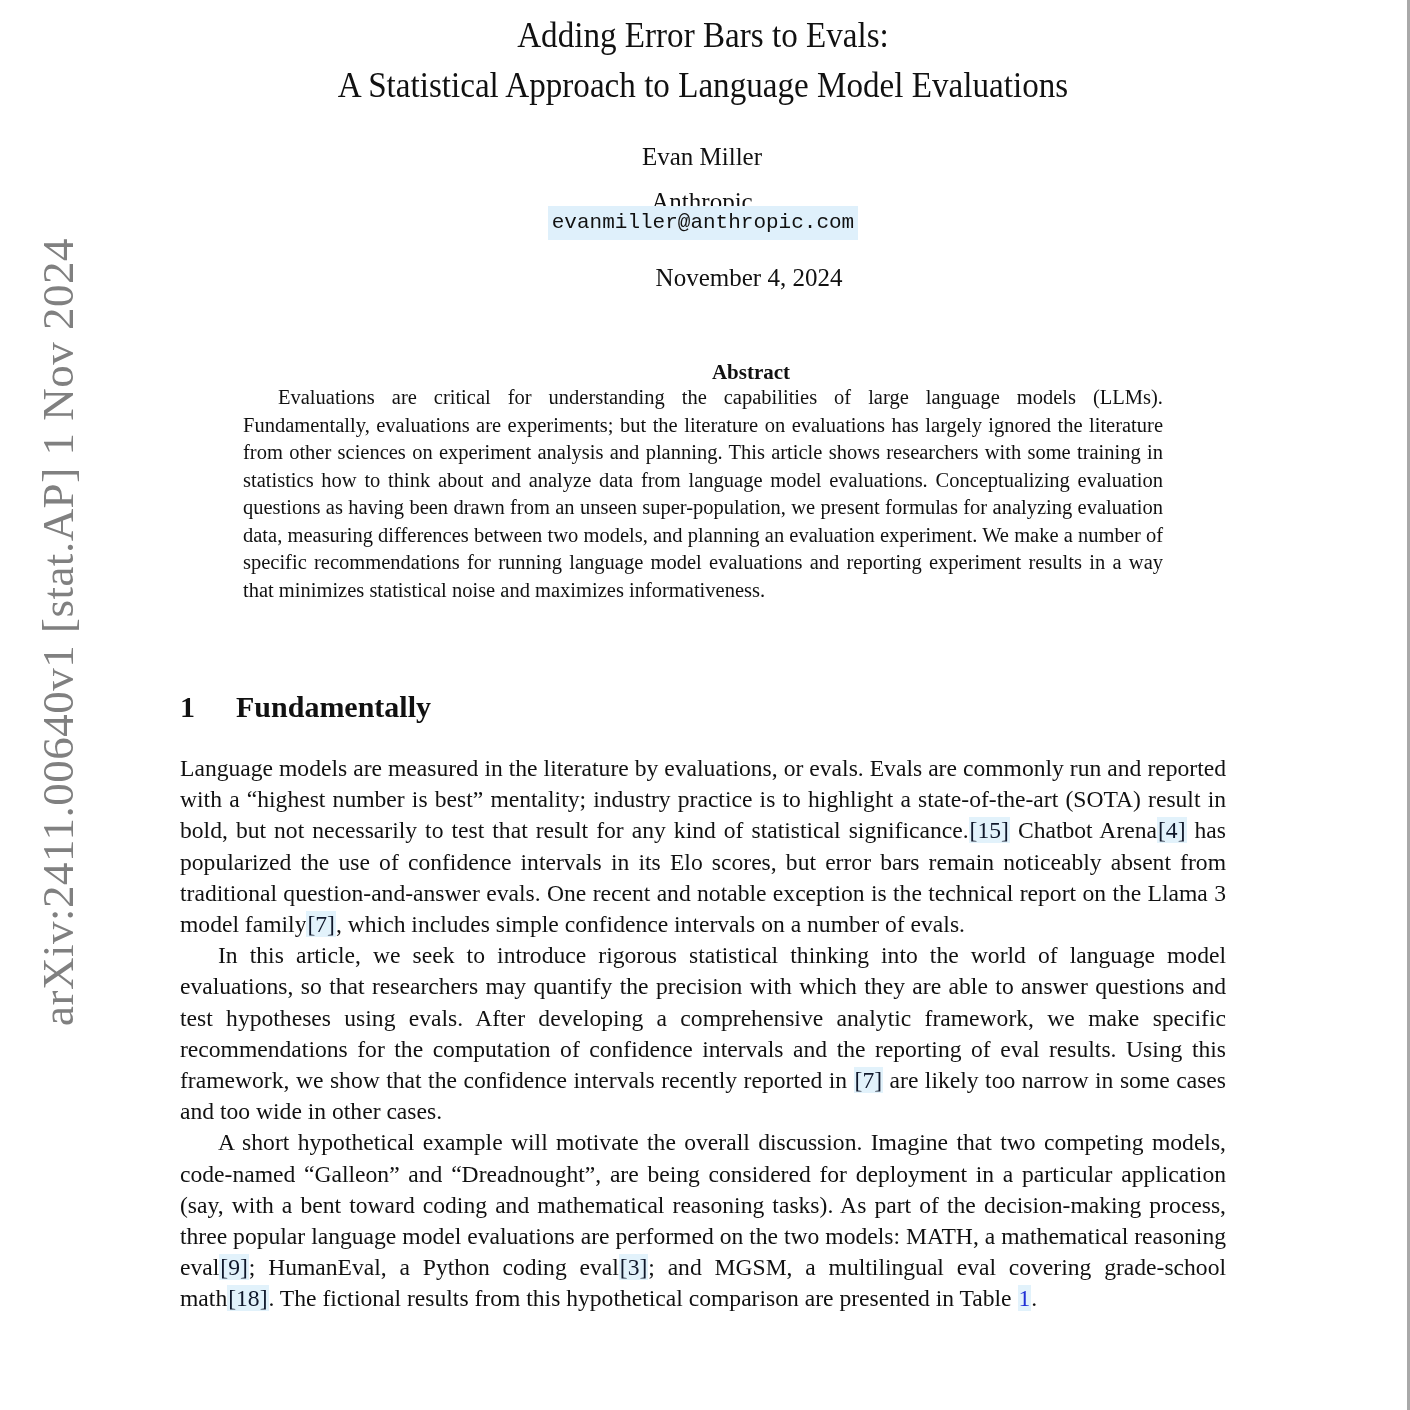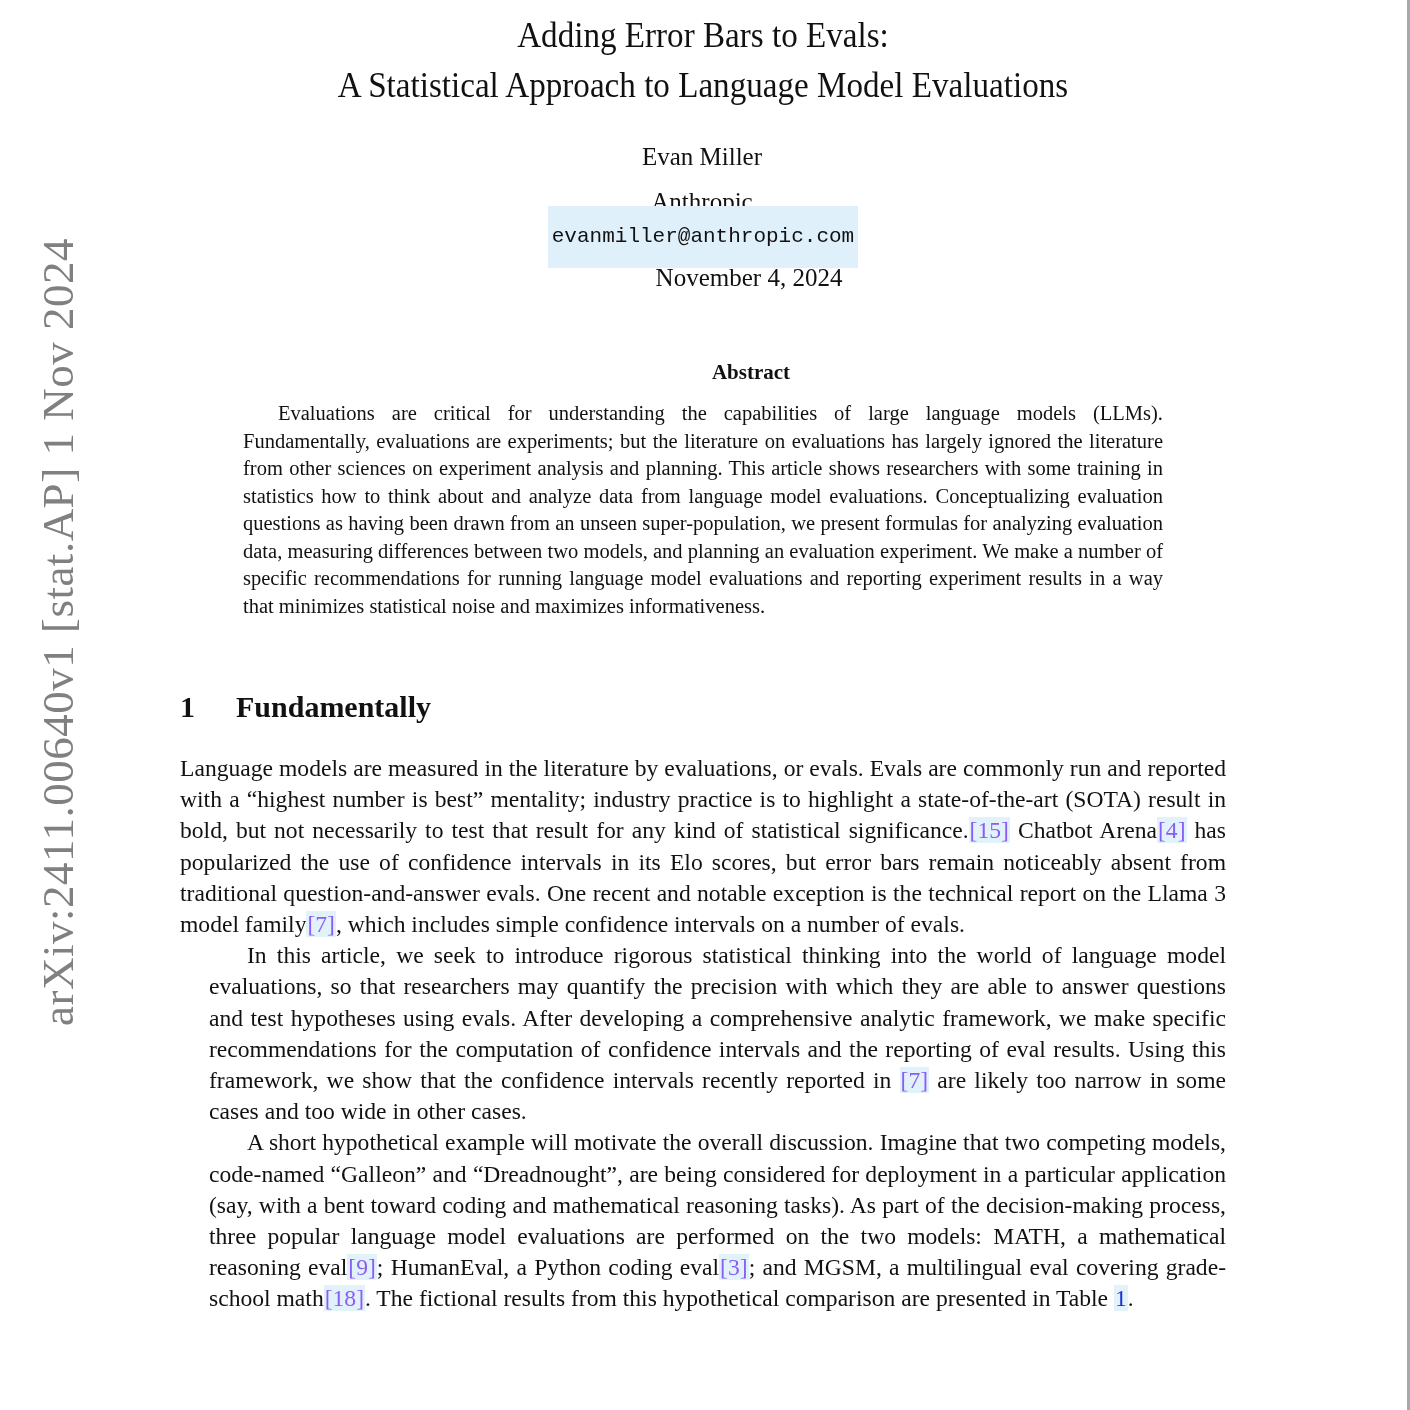--- a/index.html
+++ b/index.html
@@ -36,48 +36,48 @@
       font-size: 25px; color: #111;
     }
     .author-name { top: 143px; }
     .author-aff { top: 176px; margin-top: 12px; }
     .author-email-wrap {
       position: absolute; left: 0; width: 1406px; top: 206px; text-align: center;
     }
     .author-email {
       display: inline-block; background: #dff0fb;
       font-family: "Liberation Mono", monospace; font-size: 21px;
-      padding: 17px 4px; color: #111; line-height: 28px;
+      padding: 3px 4px; color: #111; line-height: 28px;
     }
     .date { top: 264px; padding-left: 47px; }
     .abstract-heading {
       position: absolute; left: 0; width: 1406px; top: 360px; text-align: center;
       font-family: "Liberation Serif", serif; font-weight: bold; font-size: 21px; padding-left: 48px;
     }
     .abstract-body {
-      position: absolute; left: 243px; width: 920px; top: 400px;
+      position: absolute; left: 243px; width: 920px; top: 384px;
       font-family: "Liberation Serif", serif;
       font-size: 20.5px; line-height: 27.5px; text-align: justify;
       text-indent: 35px;
       hyphens: manual;
     }
     .section-heading {
       position: absolute; left: 180px; top: 690px;
       font-family: "Liberation Serif", serif; font-weight: bold; font-size: 30px;
     }
     .section-heading .sec-num { display: inline-block; width: 56px; }
     .body-text {
       position: absolute; left: 180px; width: 1046px; top: 753px;
       font-family: "Liberation Serif", serif;
       font-size: 23.6px; line-height: 31.2px; text-align: justify;
     }
     .body-text p { margin: 0; }
-    .body-text p.indent { text-indent: 38px; margin-left: 29px; }
+    .body-text p.indent { text-indent: 38px; }
     .cite {
-      background: #e2f2fb; color: #8b5cf6; padding: 0 1px;
+      background: #e2f2fb; color: #0f172a; padding: 0 1px;
     }
     .cite.ref { color: #1f2fd6; }
   </style>
 </head>
 <body>
 
 <div class="right-edge"></div>
 
 <div class="arxiv-stamp">arXiv:2411.00640v1  [stat.AP]  1 Nov 2024</div>
 

